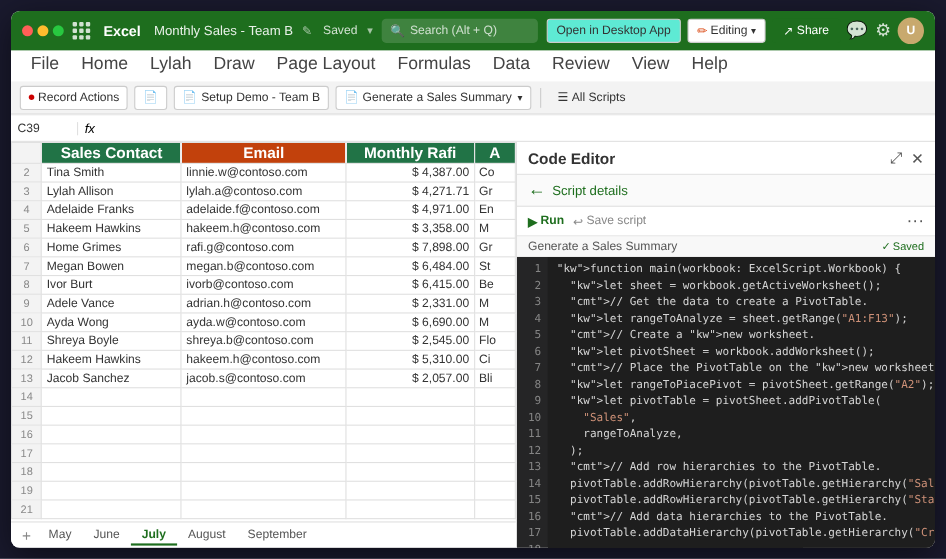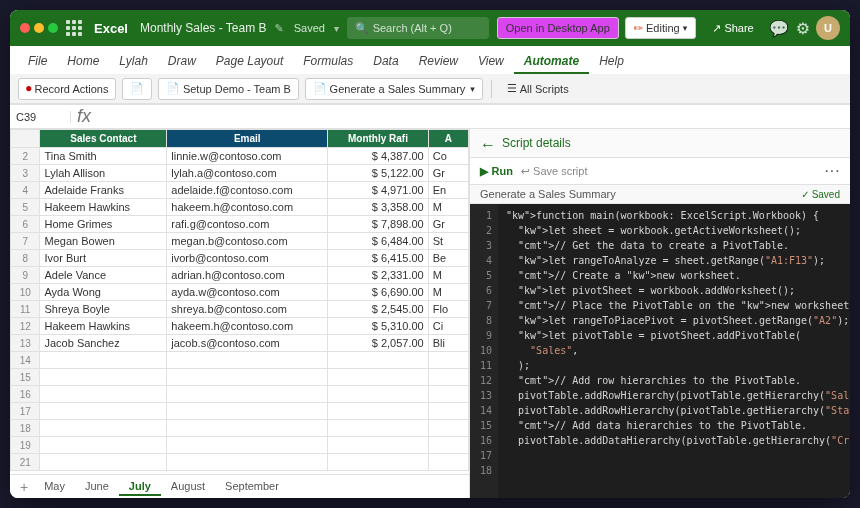--- a/index.html
+++ b/index.html
@@ -83,25 +83,24 @@
     }
     .ribbon-tabs {
       display: flex;
       height: 28px;
       align-items: flex-end;
       padding: 0 8px;
       gap: 0;
     }
     .ribbon-tab {
       padding: 4px 10px;
-      font-size: 12px;
+      font-size: 16px;
       color: #444;
       cursor: pointer;
       border-bottom: 2px solid transparent;
-      font-style: italic;
     }
     .ribbon-tab.active {
       color: #1e6e1e;
       border-bottom: 2px solid #1e6e1e;
       font-weight: 600;
     }
     .ribbon-actions {
       display: flex;
       align-items: center;
       height: 30px;
@@ -156,21 +155,21 @@
       font-size: 11px;
       color: #fff;
       cursor: pointer;
       height: 22px;
     }
     .open-desktop-btn {
       display: flex;
       align-items: center;
       gap: 3px;
       padding: 2px 8px;
-      background: #d946ef;
+      background: #5eead4;
       border: 1px solid #ccc;
       border-radius: 3px;
       font-size: 11px;
       color: #333;
       cursor: pointer;
       height: 22px;
     }
     .divider { width: 1px; height: 18px; background: #ccc; margin: 0 2px; }
 
     
@@ -184,21 +183,21 @@
       background: #fff;
       flex-shrink: 0;
     }
     .cell-ref {
       width: 55px;
       font-size: 11px;
       color: #333;
       border-right: 1px solid #e0e0e0;
       padding-right: 6px;
     }
-    .fx-label { font-size: 18px; color: #737373; font-style: italic; }
+    .fx-label { font-size: 12px; color: #000000; font-style: italic; }
     .formula-input { flex: 1; font-size: 11px; color: #333; }
 
     
     .main-content {
       display: flex;
       flex: 1;
       overflow: hidden;
     }
 
     
@@ -225,33 +224,33 @@
       overflow: hidden;
       max-width: 120px;
       text-overflow: ellipsis;
     }
     th {
       background: #f3f3f3;
       text-align: center;
       font-weight: 500;
       color: #555;
       height: 18px;
-      font-size: 10px;
+      font-size: 14px;
     }
     td { height: 17px; color: #333; }
     .row-num {
       background: #f3f3f3;
       color: #888;
       text-align: center;
       font-size: 10px;
       min-width: 22px;
       padding: 0 2px;
     }
     .col-header-A { background: #217346; color: #fff; font-weight: 600; width: 90px; }
-    .col-header-B { background: #0c4a6e; color: #fff; font-weight: 600; width: 130px; }
+    .col-header-B { background: #c2410c; color: #fff; font-weight: 600; width: 130px; }
     .col-header-C { background: #217346; color: #fff; font-weight: 600; width: 75px; }
     .col-header-D { background: #217346; color: #fff; font-weight: 600; width: 30px; }
     .col-A { width: 90px; }
     .col-B { width: 130px; }
     .col-C { width: 75px; text-align: right; }
     .col-D { width: 30px; overflow: hidden; text-overflow: ellipsis; }
 
     
     .sheet-tabs {
       display: flex;
@@ -452,21 +451,20 @@
     <div class="ribbon-tabs">
       <div class="ribbon-tab">File</div>
       <div class="ribbon-tab">Home</div>
       <div class="ribbon-tab">Lylah</div>
       <div class="ribbon-tab">Draw</div>
       <div class="ribbon-tab">Page Layout</div>
       <div class="ribbon-tab">Formulas</div>
       <div class="ribbon-tab">Data</div>
       <div class="ribbon-tab">Review</div>
       <div class="ribbon-tab">View</div>
-      <div class="ribbon-tab active">Automate</div>
       <div class="ribbon-tab">Help</div>
     </div>
     <div class="ribbon-actions">
       <div class="ribbon-btn">
         <span style="color:#c00;">⏺</span>
         <span>Record Actions</span>
       </div>
       <div class="ribbon-btn">
         <span style="color:#217346;">📄</span>
       </div>
@@ -512,21 +510,21 @@
       <td class="row-num">2</td>
       <td class="col-A">Tina Smith</td>
       <td class="col-B">linnie.w@contoso.com</td>
       <td class="col-C">$    4,387.00</td>
       <td class="col-D">Co</td>
     </tr>
               <tr>
       <td class="row-num">3</td>
       <td class="col-A">Lylah Allison</td>
       <td class="col-B">lylah.a@contoso.com</td>
-      <td class="col-C">$    5,122.00</td>
+      <td class="col-C">$    4,271.71</td>
       <td class="col-D">Gr</td>
     </tr>
               <tr>
       <td class="row-num">4</td>
       <td class="col-A">Adelaide Franks</td>
       <td class="col-B">adelaide.f@contoso.com</td>
       <td class="col-C">$    4,971.00</td>
       <td class="col-D">En</td>
     </tr>
               <tr>
@@ -649,20 +647,27 @@
         <span class="add-sheet">+</span>
         <div class="sheet-tab">May</div>
         <div class="sheet-tab">June</div>
         <div class="sheet-tab active">July</div>
         <div class="sheet-tab">August</div>
         <div class="sheet-tab">September</div>
       </div>
     </div>
 
     <div class="code-editor">
+      <div class="code-editor-header">
+        <span class="code-editor-title">Code Editor</span>
+        <div class="code-editor-icons">
+          <button class="icon-btn">⤢</button>
+          <button class="icon-btn">✕</button>
+        </div>
+      </div>
 
       <div class="script-details-bar">
         <span class="back-arrow">←</span>
         <span class="script-details-label">Script details</span>
       </div>
 
       <div class="code-toolbar">
         <button class="run-btn">
           <span style="color:#1e6e1e;">▶</span>
           <span>Run</span>
@@ -711,20 +716,21 @@
             <div>  <span class="&lt;span">"cmt"</span>&gt;// Get the data to create a PivotTable.</div>
             <div>  <span class="&lt;span">"kw"</span>&gt;let rangeToAnalyze = sheet.getRange(<span class="str">"A1:F13"</span>);</div>
             <div></div>
             <div>  <span class="&lt;span">"cmt"</span>&gt;// Create a <span class="&lt;span">"kw"</span>&gt;new worksheet.</div>
             <div>  <span class="&lt;span">"kw"</span>&gt;let pivotSheet = workbook.addWorksheet();</div>
             <div></div>
             <div>  <span class="&lt;span">"cmt"</span>&gt;// Place the PivotTable on the <span class="&lt;span">"kw"</span>&gt;new worksheet.</div>
             <div>  <span class="&lt;span">"kw"</span>&gt;let rangeToPiacePivot = pivotSheet.getRange(<span class="str">"A2"</span>);</div>
             <div>  <span class="&lt;span">"kw"</span>&gt;let pivotTable = pivotSheet.addPivotTable(</div>
             <div>    <span class="str">"Sales"</span>,</div>
+            <div>    rangeToAnalyze,</div>
             <div>  );</div>
             <div></div>
             <div>  <span class="&lt;span">"cmt"</span>&gt;// Add row hierarchies to the PivotTable.</div>
             <div>  pivotTable.addRowHierarchy(pivotTable.getHierarchy(<span class="str">"Sales Contact"</span>));</div>
             <div>  pivotTable.addRowHierarchy(pivotTable.getHierarchy(<span class="str">"Status"</span>));</div>
             <div></div>
             <div>  <span class="&lt;span">"cmt"</span>&gt;// Add data hierarchies to the PivotTable.</div>
             <div>  pivotTable.addDataHierarchy(pivotTable.getHierarchy(<span class="str">"Crates Sold at Farm"</span>));</div>
           </div>
       </div>

